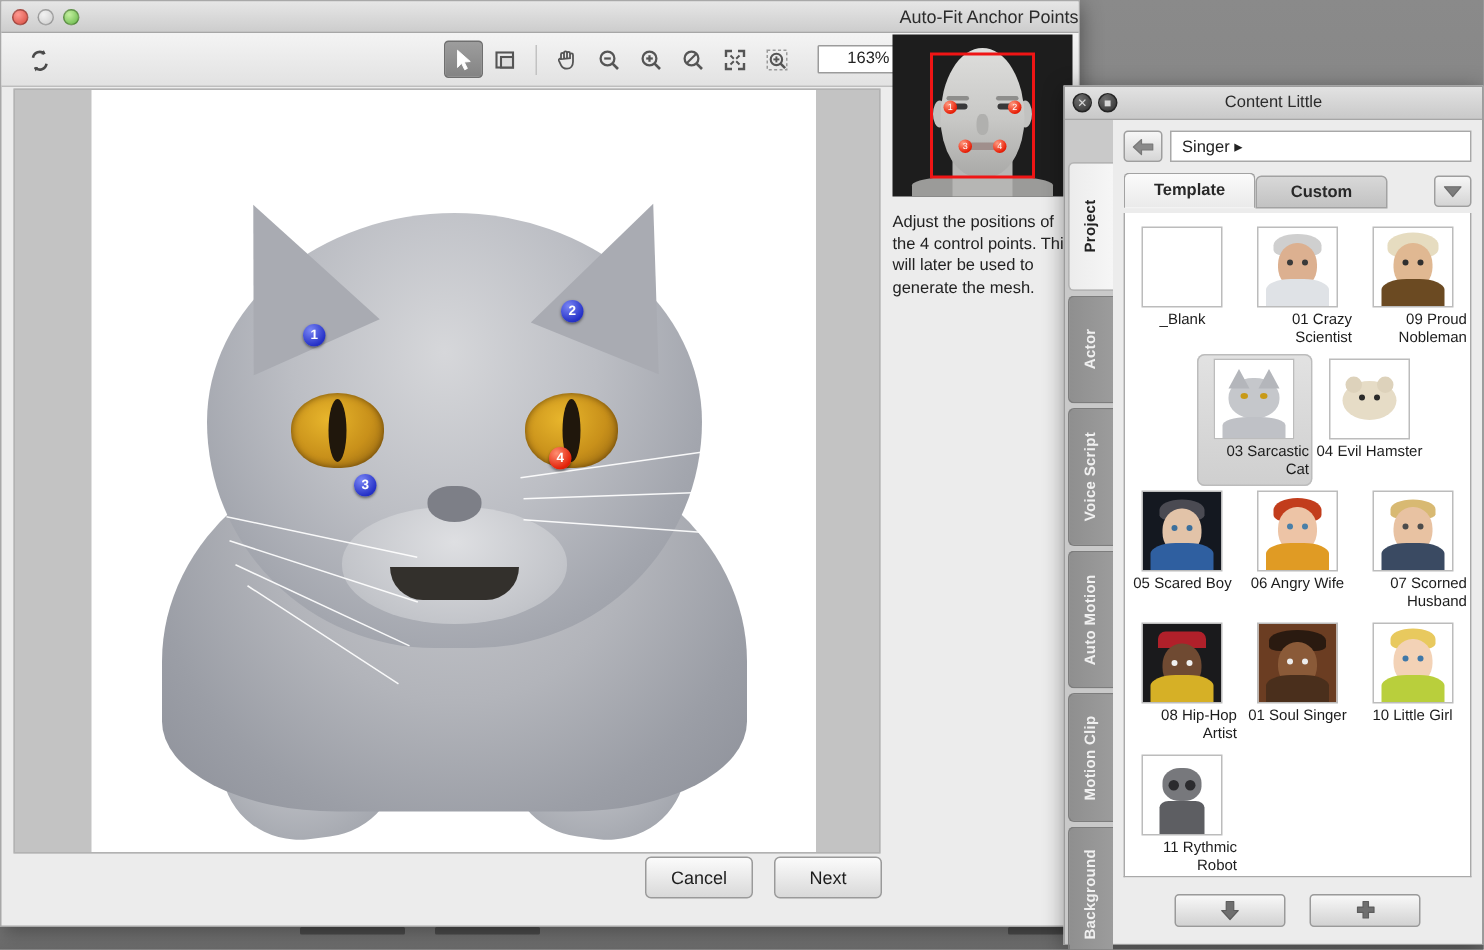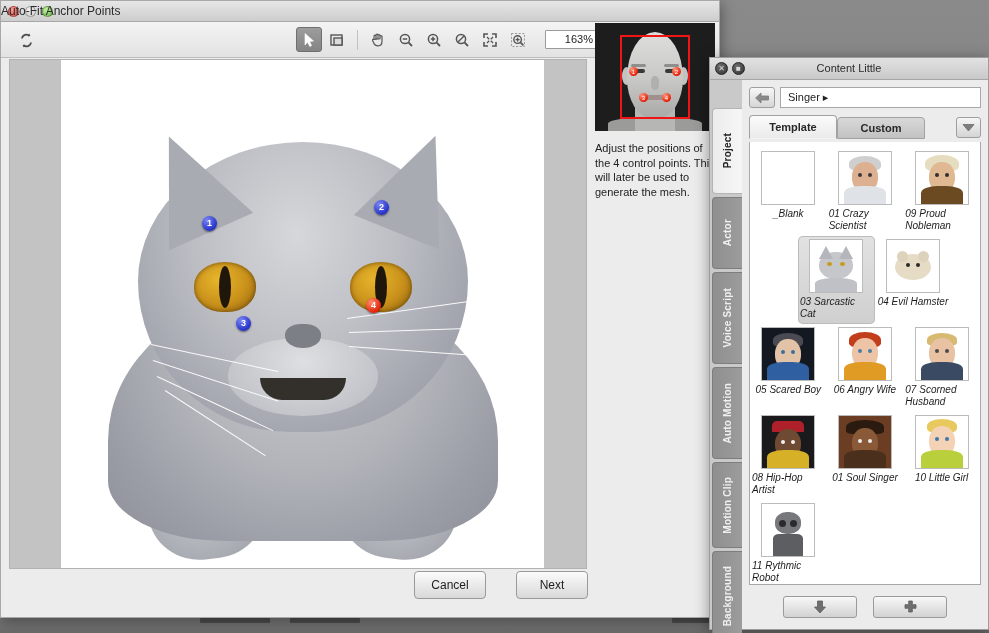--- a/index.html
+++ b/index.html
@@ -30,21 +30,21 @@
     border:1px solid #a8a8a8;
     box-shadow:0 3px 14px rgba(0,0,0,.45);
   }
   .titlebar {
     height:21px; width:100%;
     background:linear-gradient(#e6e6e6,#cdcdcd);
     border-bottom:1px solid #a7a7a7;
     position:relative;
   }
   .title-text {
-    position:absolute; left:0; right:0; top:3px; text-align:left;
+    position:absolute; left:0; right:0; top:3px; text-align:right;
     font-size:12px; color:#2c2c2c; font-weight:normal;
   }
   .lights { position:absolute; left:7px; top:5px; display:flex; gap:6px; }
   .light { width:11px; height:11px; border-radius:50%; border:1px solid rgba(0,0,0,.28); }
   .light.red   { background:radial-gradient(circle at 35% 30%, #ff9a92, #d64b3f); }
   .light.amber { background:radial-gradient(circle at 35% 30%, #f2f2f2, #cdcdcd); }
   .light.green { background:radial-gradient(circle at 35% 30%, #c5f0a0, #63b545); }
 
   
   .toolbar {
@@ -186,21 +186,21 @@
     background:radial-gradient(circle at 33% 28%, #ff9a80, #e81e06 70%, #b01504);
     color:#fff; font-size:6px; display:flex; align-items:center; justify-content:center;
     z-index:4; line-height:1;
   }
   .side-text {
     margin-top:10px; font-size:11px; color:#222; line-height:14.5px;
   }
 
   
   .footer-btns {
-    position:absolute; right:131px; bottom:18px; display:flex; gap:30px;justify-content:flex-end;
+    position:absolute; right:131px; bottom:18px; display:flex; gap:14px;justify-content:flex-end;
   }
   .gbtn {
     width:72px; height:28px; border:1px solid #9a9a9a; border-radius:4px;
     background:linear-gradient(#fbfbfb,#d9d9d9);
     font-size:12px; color:#1d1d1d; display:flex; align-items:center; justify-content:center;
     cursor:pointer;
   }
 
   
   .cm-win {
@@ -282,22 +282,22 @@
   .cell {
     width:33.33%; display:flex; flex-direction:column; align-items:center;
     padding:3px 2px 4px 2px; cursor:pointer; border-radius:5px;
   }
   .cell.sel { background:linear-gradient(#e2e2e2,#cfcfcf); box-shadow:inset 0 0 0 1px #bcbcbc;margin-left:48px; }
   .thumb {
     width:54px; height:54px; border:1px solid #bcbcbc; background:#fff;
     position:relative; overflow:hidden;
   }
   .cap {
-    font-size:10px; color:#1c1c1c; text-align:left; line-height:12px;
-    margin-top:3px; max-width:76px;font-style:italic;
+    font-size:10px; color:#1c1c1c; text-align:right; line-height:12px;
+    margin-top:3px; max-width:76px;
   }
 
   
   .av { position:absolute; inset:0; }
   .av .bg { position:absolute; inset:0; }
   .av .hair { position:absolute; left:50%; transform:translateX(-50%); }
   .av .face {
     position:absolute; left:50%; transform:translateX(-50%); top:10px;
     width:26px; height:30px; border-radius:48% 48% 46% 46%;
   }

